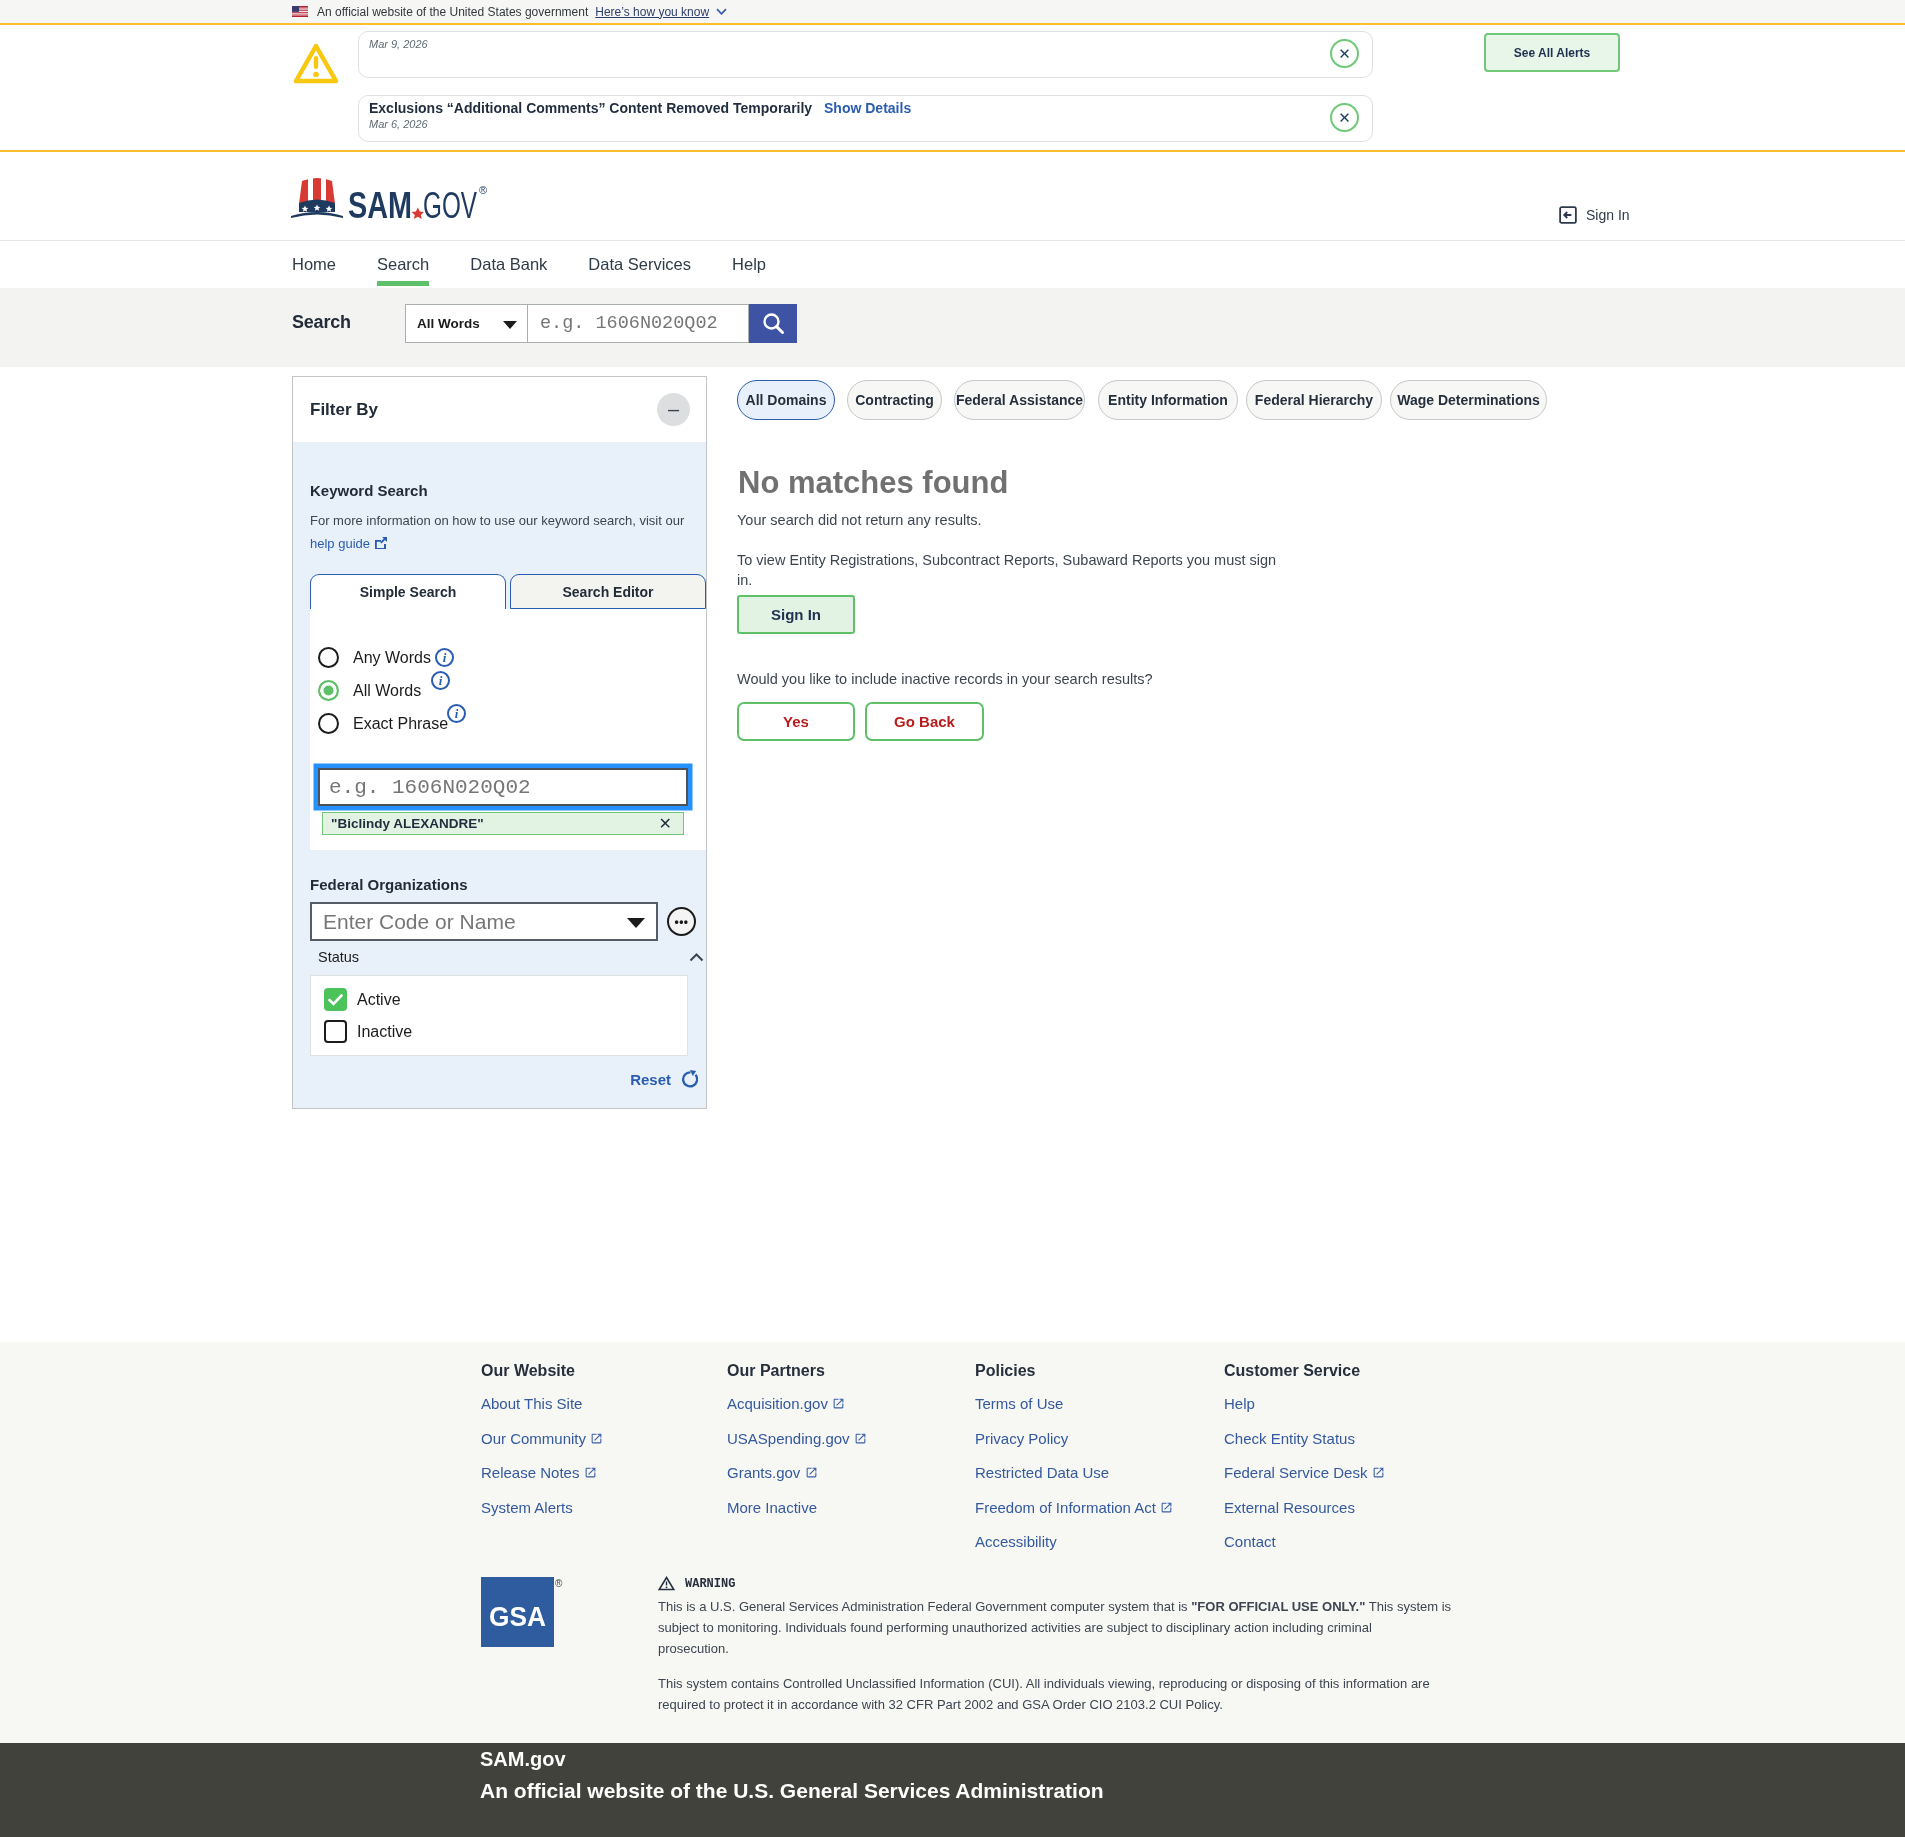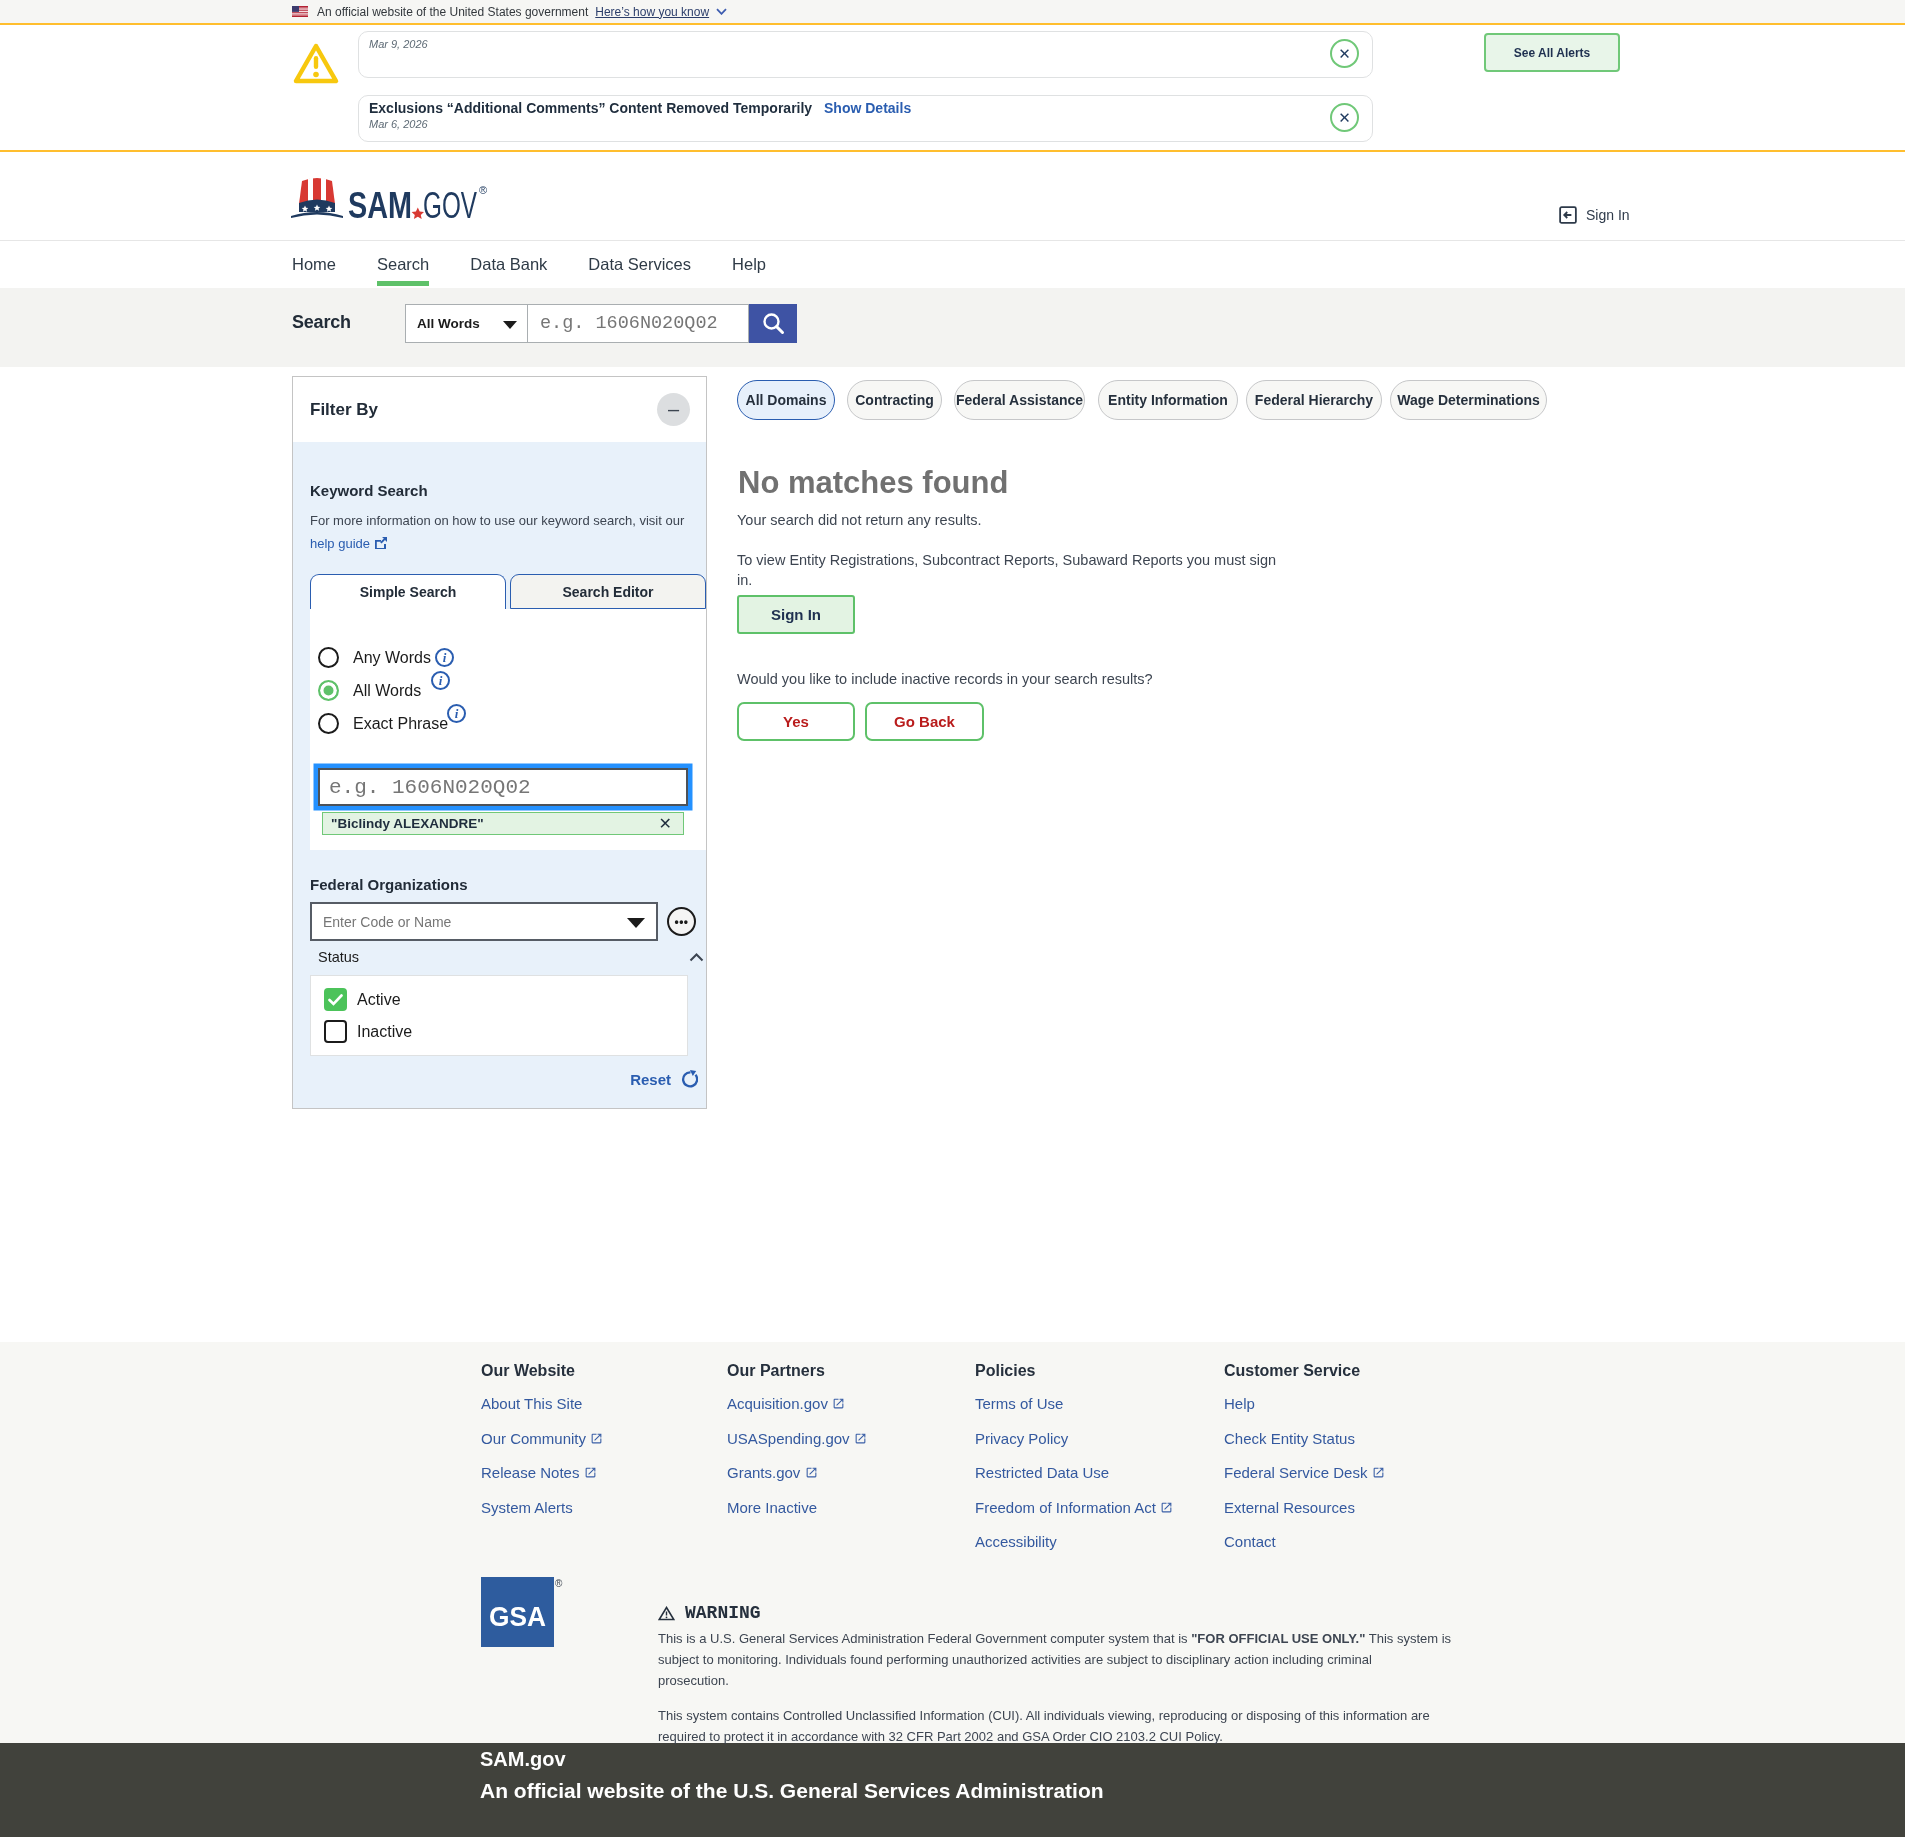--- a/index.html
+++ b/index.html
@@ -61,21 +61,21 @@
 .tab-body { background:#fff; padding:38px 4px 15px 4px; }
 .radio-row { display:flex; align-items:center; margin-bottom:12px; position:relative; height:21px; }
 .radio { width:21px; height:21px; border-radius:50%; border:2px solid #1b1b1b; margin:0 14px 0 4px; background:#fff; flex:0 0 21px; }
 .radio.sel { border-color:#5ec169; background:#5ec169; box-shadow:inset 0 0 0 3.5px #fff; }
 .radio-row .lb { font-size:16px; color:#1b1b1b; }
 .info { position:absolute; width:19px; height:19px; border-radius:50%; border:2px solid #2a5db0; color:#2a5db0; font-size:13px; font-style:italic; font-weight:bold; display:flex; align-items:center; justify-content:center; font-family:"Liberation Serif",serif; }
 .kw-input { margin-top:34px; margin-left:4px; width:370px; height:38px; border:2px solid #4d5258; box-shadow:0 0 0 4.5px #2491ff; background:#fff; display:flex; align-items:center; padding-left:9px; color:#767676; font-size:21px; font-family:"Liberation Mono",monospace; }
 .chip { margin:6px 0 0 8px; width:362px; height:23px; background:#e3f3e3; border:1px solid #70c878; display:flex; align-items:center; justify-content:space-between; padding:0 11px 0 8px; font-weight:bold; font-size:13.5px; color:#1f2d3d; }
 .fed-h { font-weight:bold; font-size:15px; color:#222c38; margin:26px 0 0 0; }
 .fed-row { display:flex; align-items:center; gap:9px; margin-top:9px; }
-.fed-input { position:relative; width:348px; height:39px; background:#fff; border:2px solid #565c65; display:flex; align-items:center; padding-left:11px; color:#767676; font-size:14px; }
+.fed-input { position:relative; width:348px; height:39px; background:#fff; border:2px solid #565c65; display:flex; align-items:center; padding-left:11px; color:#767676; font-size:21px; }
 .fed-input .tri { position:absolute; right:11px; top:14px; width:0; height:0; border-left:9px solid transparent; border-right:9px solid transparent; border-top:10px solid #1b1b1b; }
 .more { width:29px; height:29px; border-radius:50%; border:2px solid #1b1b1b; background:#f4f4f4; display:flex; align-items:center; justify-content:center; letter-spacing:0.5px; font-weight:bold; color:#1b1b1b; font-size:12px; }
 .status-row { display:flex; justify-content:space-between; align-items:center; margin:8px 2px 0 8px; font-size:14.5px; color:#1b1b1b; }
 .status-box { margin-top:10px; background:#fff; border:1px solid #dfe1e2; width:378px; padding:12px 0 0 13px; height:81px; }
 .cb-row { display:flex; align-items:center; gap:10px; margin-bottom:9px; height:23px; }
 .cb { width:23px; height:23px; border-radius:4px; flex:0 0 23px; }
 .cb.on { background:#4cc35a; display:flex; align-items:center; justify-content:center; }
 .cb.off { background:#fff; border:2px solid #1b1b1b; }
 .cb-row .lb { font-size:16px; color:#1b1b1b; }
 .reset { display:flex; justify-content:flex-end; align-items:center; gap:9px; margin:14px 8px 0 0; color:#2a5db0; font-weight:bold; font-size:15px; }
@@ -93,21 +93,21 @@
 .btn-row { display:flex; gap:10px; margin-top:15px; }
 .btn-white { background:#fff; border:2px solid #5ec169; width:118px; height:39px; display:flex; align-items:center; justify-content:center; font-weight:bold; font-size:15px; color:#b91c1c; border-radius:7px; }
 
 
 .footer { background:#f7f7f4; height:401px; position:relative; }
 .fcol { position:absolute; top:20px; }
 .fcol .h { font-weight:bold; font-size:16px; color:#26303d; margin-bottom:14px; }
 .fcol a { display:block; color:#34599f; font-size:15px; margin-bottom:14.5px; line-height:20px; }
 .gsa { position:absolute; left:481px; top:235px; width:73px; height:70px; background:#2e5c9e; }
 .warnblock { position:absolute; left:658px; top:234px; width:1010px; font-size:13px; color:#3d4551; }
-.warnblock .wh { font-family:"Liberation Mono",monospace; font-weight:bold; font-size:18px; color:#26303d; display:flex; gap:10px; align-items:center;margin-top:27px; }
+.warnblock .wh { font-family:"Liberation Mono",monospace; font-weight:bold; font-size:12px; color:#26303d; display:flex; gap:10px; align-items:center; }
 .warnblock p { margin:5px 0 0 0; line-height:21px; }
 
 .darkfooter { background:#41423c; height:95px; color:#fff; padding:5px 0 0 480px; }
 .darkfooter .l1 { font-weight:bold; font-size:20px; }
 .darkfooter .l2 { font-weight:bold; font-size:21px; margin-top:8px; }
 </style>
 </head>
 <body>
 
 <div class="govbanner">

